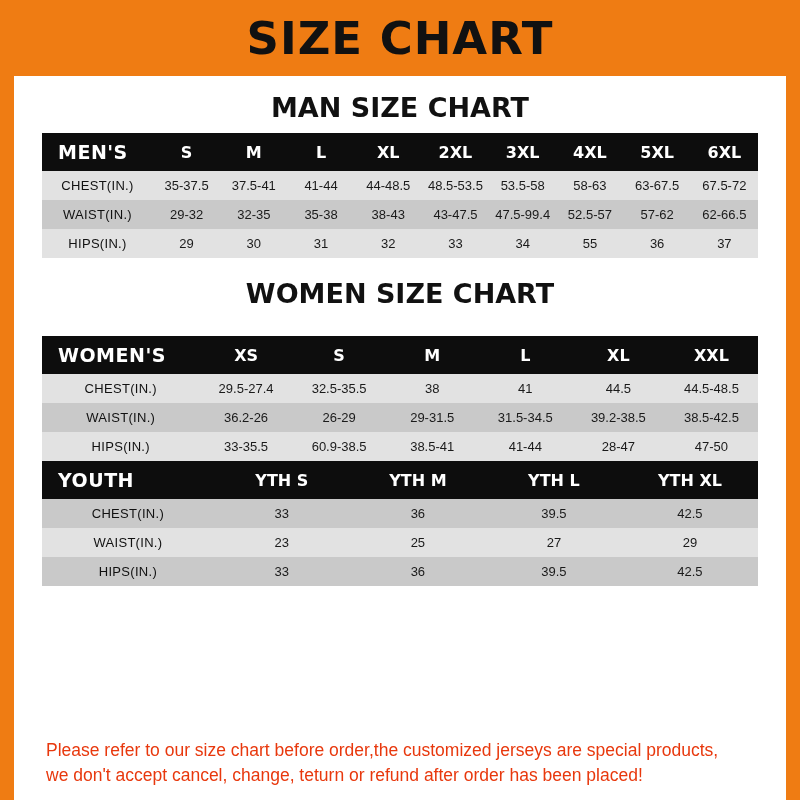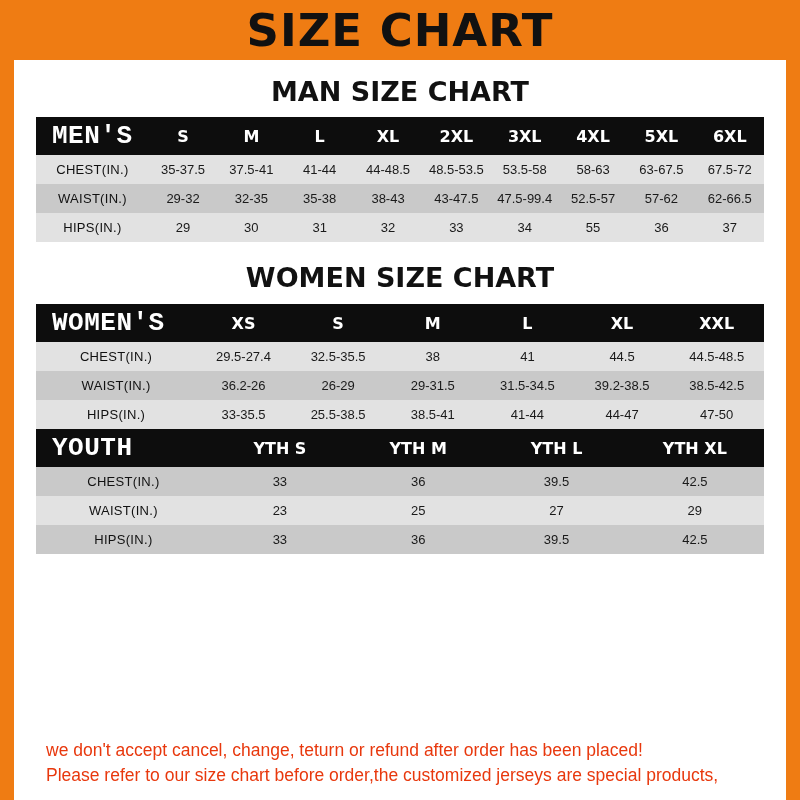--- a/index.html
+++ b/index.html
@@ -16,48 +16,48 @@
   .page {
     position: relative;
     width: 800px;
     height: 800px;
     box-sizing: border-box;
     border-left: 14px solid #ef7c13;
     border-right: 14px solid #ef7c13;
     background: #ffffff;
   }
   .banner {
-    height: 60px;
+    height: 76px;
     background: #ef7c13;
     display: flex;
     align-items: center;
     justify-content: center;
     margin: 0 -14px;
   }
   .banner-title {
     font-family: "DejaVu Sans", sans-serif;
     font-weight: bold;
     font-size: 45px;
     letter-spacing: 1px;
     color: #111111;
     line-height: 1;
   }
   .content {
-    padding: 0 22px;
+    padding: 0 28px;
   }
   .section-title {
     text-align: center;
     font-family: "DejaVu Sans", sans-serif;
     font-weight: bold;
     font-size: 27px;
     color: #111111;
     letter-spacing: 0px;
   }
   .man-title { margin: 16px 0 10px; }
-  .women-title { margin: 20px 0 11px; }
+  .women-title { margin: 20px 0 27px; }
   .youth-title { margin: 22px 0 11px; }
 
   table.sizetable {
     width: 100%;
     border-collapse: collapse;
     table-layout: fixed;
   }
   table.sizetable th, table.sizetable td {
     text-align: center;
     font-family: "Liberation Sans", sans-serif;
@@ -71,23 +71,22 @@
     background: #0d0d0d;
     color: #ffffff;
     font-family: "DejaVu Sans", sans-serif;
     font-weight: bold;
     font-size: 16px;
     height: 38px;
   }
   table.sizetable thead th.rowhead {
     text-align: left;
     padding-left: 16px;
-    font-size: 26px;
+    font-size: 19px;
     letter-spacing: 0.5px;
-    font-family: Liberation Mono, monospace;
   }
   table.sizetable tbody tr.odd td { background: #e2e2e2; }
   table.sizetable tbody tr.even td { background: #c9c9c9; }
   table.sizetable tbody td.rowhead {
     font-size: 13px;
     color: #111;
     letter-spacing: 0.3px;
   }
 
   
@@ -226,24 +225,24 @@
           <td>36.2-26</td>
           <td>26-29</td>
           <td>29-31.5</td>
           <td>31.5-34.5</td>
           <td>39.2-38.5</td>
           <td>38.5-42.5</td>
         </tr>
         <tr class="odd">
           <td class="rowhead">HIPS(IN.)</td>
           <td>33-35.5</td>
-          <td>25.5-38.5</td>
+          <td>60.9-38.5</td>
           <td>38.5-41</td>
           <td>41-44</td>
-          <td>44-47</td>
+          <td>28-47</td>
           <td>47-50</td>
         </tr>
       </tbody>
     </table>
 
     <table class="sizetable youth-table">
       <colgroup>
         <col class="c0">
           <col>
           <col>
@@ -280,17 +279,17 @@
           <td>36</td>
           <td>39.5</td>
           <td>42.5</td>
         </tr>
       </tbody>
     </table>
 
   </div>
 
   <div class="footer-note">
+    <div>Please refer to our size chart before order,the customized jerseys are special products,</div>
     <div>we don't accept cancel, change, teturn or refund after order has been placed!</div>
-    <div>Please refer to our size chart before order,the customized jerseys are special products,</div>
   </div>
 
 </div>
 
 </body></html>

